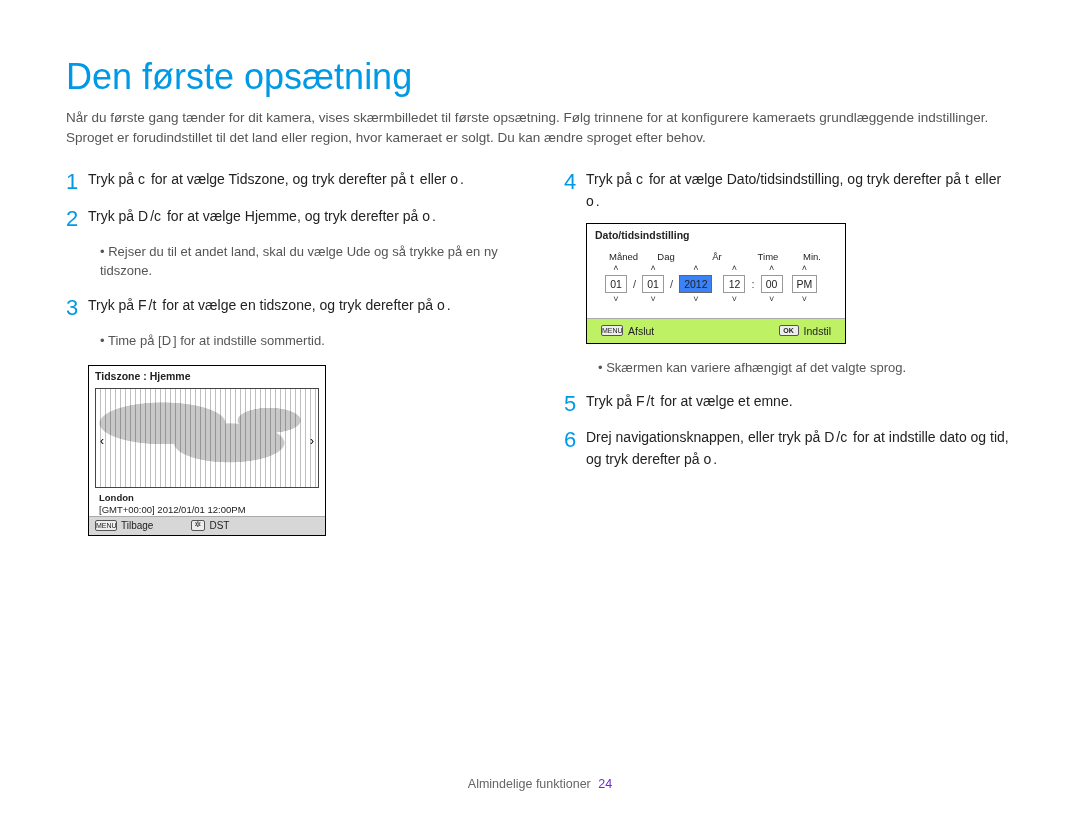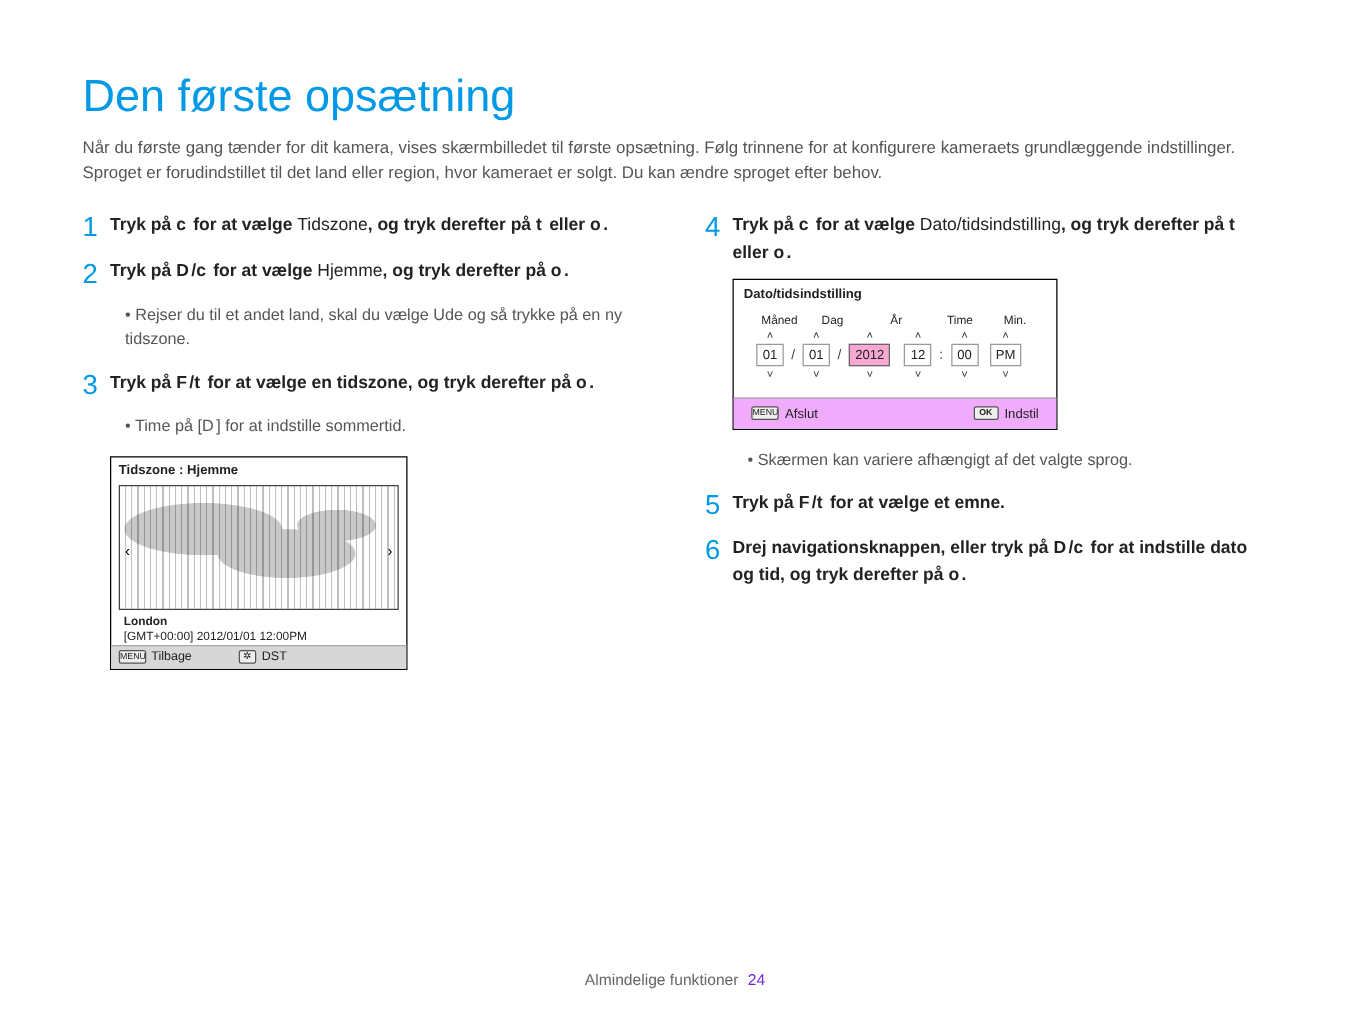--- a/index.html
+++ b/index.html
@@ -36,21 +36,21 @@
     font-weight: 400;
     width: 22px;
     flex-shrink: 0;
     line-height: 1.2;
   }
   .step .txt {
     font-size: 14px;
     line-height: 1.55;
     color: #222;
   }
-  .step .txt b { font-weight: 700; }
+  .step .txt b { font-weight: 400; }
   .sub {
     margin-left: 34px;
     font-size: 13px;
     color: #555;
     line-height: 1.5;
     margin-bottom: 14px;
   }
   .sub::before { content: "•  "; color: #555; }
   .glyph { font-family: Arial; letter-spacing: 2px; }
 
@@ -119,25 +119,25 @@
     display:flex; align-items:center; gap:5px; padding: 0 0 0 18px;
   }
   .spin {
     display:flex; flex-direction:column; align-items:center; gap:2px;
   }
   .spin .ar { font-size:9px; line-height:1; color:#333; }
   .cell {
     border:1px solid #999; padding:2px 4px; font-size:10.5px;
     min-width:22px; text-align:center; background:#fff;
   }
-  .cell.sel { background:#f9a8d4; border-color:#666; }
+  .cell.sel { background:#3b82f6; border-color:#666; }
   .sep { font-size:11px; color:#444; padding:0 1px; align-self:center; margin-top:1px;}
   .dt-bar {
     display:flex; justify-content:space-between;
-    padding:6px 14px 6px 14px; background:#f0abfc; border-top:1px solid #aaa;
+    padding:6px 14px 6px 14px; background:#bef264; border-top:1px solid #aaa;
     margin-top:14px;
   }
   .dt-bar .btn{ display:inline-flex; align-items:center; gap:5px; font-size:10.5px;}
   .ok-icon{
     display:inline-block; width:20px; height:11px; border:1px solid #555;
     border-radius:2px; font-size:7px; line-height:9px; text-align:center;
     background:#eee; font-weight:700;
   }
 
   .footer {

